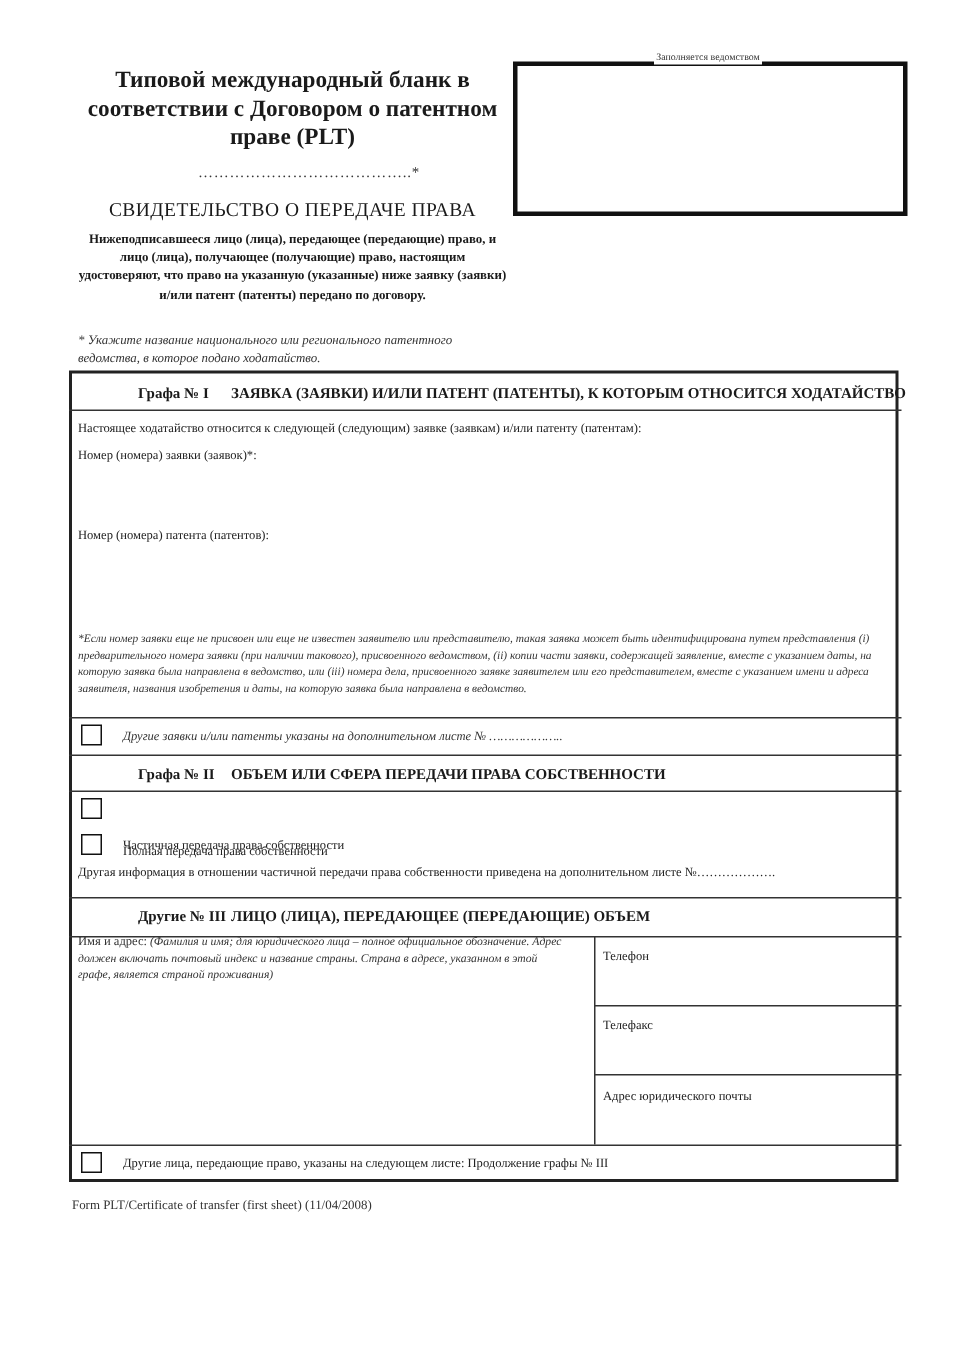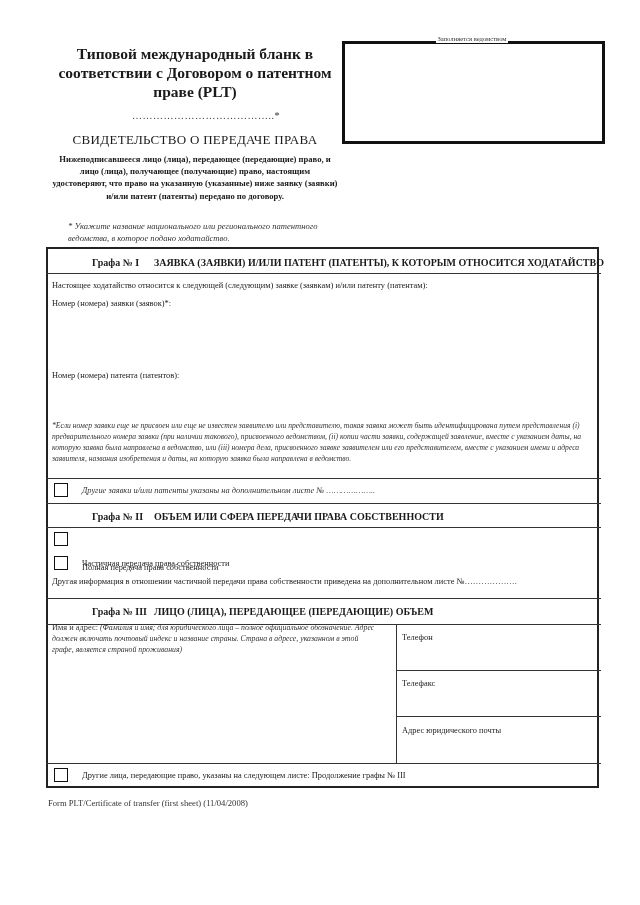--- a/index.html
+++ b/index.html
@@ -21,21 +21,21 @@
     .cert-title {
       left: 52px; top: 132px; width: 286px; text-align: center;
       font-weight: normal; font-size: 13px; letter-spacing: 0.3px;
     }
     .intro {
       left: 52px; top: 153px; width: 286px; text-align: center;
       font-weight: bold; font-size: 8.6px; line-height: 12.2px;
     }
     .footnote-office {
       left: 52px; top: 220px; width: 290px;
-      font-style: italic; font-size: 8.6px; line-height: 12px; color: #333; margin-left: 16px;
+      font-style: italic; font-size: 8.6px; line-height: 12px; color: #333;
     }
 
     
     .office-box {
       left: 342px; top: 41px; width: 257px; height: 97px;
       border: 3px solid #111;
     }
     .office-label {
       left: 436px; top: 34px; width: 72px; background: #fff; text-align: center;
       font-size: 6.6px; line-height: 9px; color: #333;
@@ -77,40 +77,40 @@
 <div class="abs office-label">Заполняется ведомством</div>
 
 <div class="abs form-table"></div>
 
 <div class="section-head" style="left:52px; top:257px;">
   <span class="num">Графа № I</span><span>ЗАЯВКА (ЗАЯВКИ) И/ИЛИ ПАТЕНТ (ПАТЕНТЫ), К КОТОРЫМ ОТНОСИТСЯ ХОДАТАЙСТВО</span>
 </div>
 <div class="hline" style="top:273px;"></div>
 <div class="txt" style="left:52px; top:281px;">Настоящее ходатайство относится к следующей (следующим) заявке (заявкам) и/или патенту (патентам):</div>
 <div class="txt" style="left:52px; top:299px;">Номер (номера) заявки (заявок)*:</div>
-<div class="txt" style="left:52px; top:352px;margin-top:19px;">Номер (номера) патента (патентов):</div>
+<div class="txt" style="left:52px; top:352px;">Номер (номера) патента (патентов):</div>
 <div class="itxt" style="left:52px; top:420px; width:540px; font-size:7.6px; line-height:11px;">*Если номер заявки еще не присвоен или еще не известен заявителю или представителю, такая заявка может быть идентифицирована путем представления (i) предварительного номера заявки (при наличии такового), присвоенного ведомством, (ii) копии части заявки, содержащей заявление, вместе с указанием даты, на которую заявка была направлена в ведомство, или (iii) номера дела, присвоенного заявке заявителем или его представителем, вместе с указанием имени и адреса заявителя, названия изобретения и даты, на которую заявка была направлена в ведомство.</div>
 <div class="hline" style="top:478px;"></div>
 <div class="checkbox" style="left:54px; top:483px;"></div>
 <div class="itxt" style="left:82px; top:485px; white-space:nowrap; font-size:8.4px;">Другие заявки и/или патенты указаны на дополнительном листе № ………………..</div>
 <div class="hline" style="top:503px;"></div>
 
 <div class="section-head" style="left:52px; top:511px;">
   <span class="num">Графа № II</span><span>ОБЪЕМ ИЛИ СФЕРА ПЕРЕДАЧИ ПРАВА СОБСТВЕННОСТИ</span>
 </div>
 <div class="hline" style="top:527px;"></div>
 <div class="checkbox" style="left:54px; top:532px;"></div>
 <div class="txt" style="left:82px; top:535px;margin-top:28px;">Полная передача права собственности</div>
 <div class="checkbox" style="left:54px; top:556px;"></div>
 <div class="txt" style="left:82px; top:559px;">Частичная передача права собственности</div>
 <div class="txt" style="left:52px; top:577px;">Другая информация в отношении частичной передачи права собственности приведена на дополнительном листе №……………….</div>
 <div class="hline" style="top:598px;"></div>
 
 <div class="section-head" style="left:52px; top:606px;">
-  <span class="num">Графа № III</span><span>ЛИЦО (ЛИЦА), ПЕРЕДАЮЩЕЕ (ПЕРЕДАЮЩИЕ) ОБЪЕМ</span>
+  <span class="num">Другие № III</span><span>ЛИЦО (ЛИЦА), ПЕРЕДАЮЩЕЕ (ПЕРЕДАЮЩИЕ) ОБЪЕМ</span>
 </div>
 <div class="hline" style="top:624px;"></div>
 <div class="vline" style="left:396px; top:624px; height:139px;"></div>
 
 <div class="itxt" style="left:52px; top:622px; width:330px; font-size:7.8px; line-height:11px;">
   <span style="font-style:normal; font-size:8.4px;">Имя и адрес:</span>
   <span>(Фамилия и имя; для юридического лица – полное официальное обозначение. Адрес должен включать почтовый индекс и название страны. Страна в адресе, указанном в этой графе, является страной проживания)</span>
 </div>
 
 <div class="txt" style="left:402px; top:633px;">Телефон</div>

